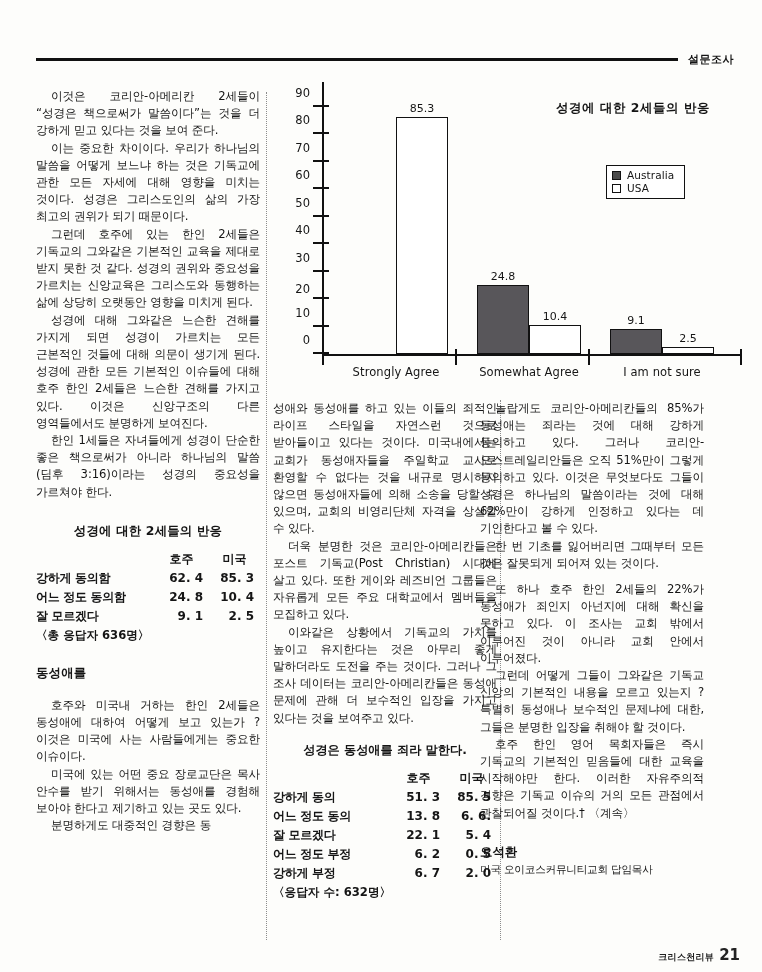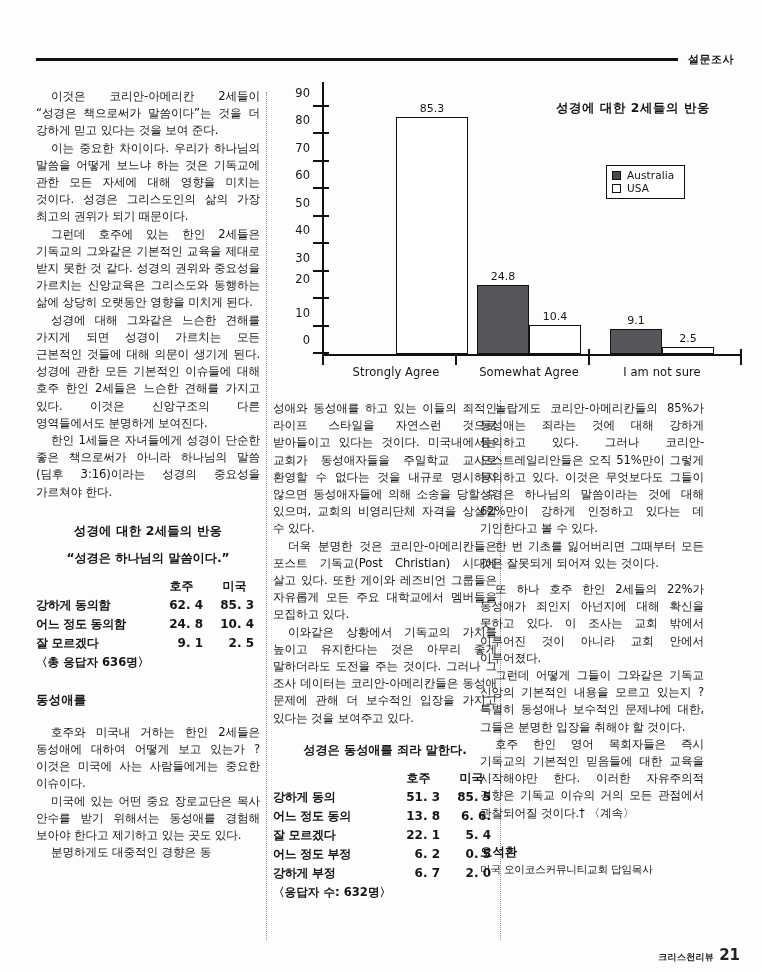--- a/index.html
+++ b/index.html
@@ -198,21 +198,21 @@
       <div class="axis-y"></div>
       <div class="axis-x"></div>
 
       <div class="ytick" style="bottom:2px;"></div>
       <div class="ylabel" style="bottom:2px;">0</div>
 
       <div class="ytick" style="bottom:29.4px;"></div>
       <div class="ylabel" style="bottom:29.4px;">10</div>
 
       <div class="ytick" style="bottom:56.9px;"></div>
-      <div class="ylabel" style="bottom:63px;">20</div>
+      <div class="ylabel" style="bottom:53px;">20</div>
 
       <div class="ytick" style="bottom:84.3px;"></div>
       <div class="ylabel" style="bottom:84.3px;">30</div>
 
       <div class="ytick" style="bottom:111.8px;"></div>
       <div class="ylabel" style="bottom:111.8px;">40</div>
 
       <div class="ytick" style="bottom:139.2px;"></div>
       <div class="ylabel" style="bottom:139.2px;">50</div>
 
@@ -226,21 +226,21 @@
       <div class="ylabel" style="bottom:221.6px;">80</div>
 
       <div class="ytick" style="bottom:249px;"></div>
       <div class="ylabel" style="bottom:249px;">90</div>
 
       <div class="xtick" style="left:0px;"></div>
       <div class="xtick" style="left:133px;"></div>
       <div class="xtick" style="left:266px;"></div>
       <div class="xtick" style="left:418px;"></div>
 
-      <div class="bar us" style="left:74px;  width:72px; height:237.4px;">
+      <div class="bar us" style="left:74px;  width:52px; height:237.4px;">
         <span class="bar-val">85.3</span>
       </div>
       <div class="cat-label" style="left:74px;">Strongly Agree</div>
 
       <div class="bar au" style="left:155px; width:52px; height:69.0px;">
         <span class="bar-val">24.8</span>
       </div>
       <div class="bar us" style="left:207px; width:52px; height:29.0px;">
         <span class="bar-val">10.4</span>
       </div>
@@ -258,21 +258,20 @@
 
   <div class="col col-left">
     <p class="body">이것은 코리안-아메리칸 2세들이 “성경은 책으로써가 말씀이다”는 것을 더 강하게 믿고 있다는 것을 보여 준다.</p>
     <p class="body">이는 중요한 차이이다. 우리가 하나님의 말씀을 어떻게 보느냐 하는 것은 기독교에 관한 모든 자세에 대해 영향을 미치는 것이다. 성경은 그리스도인의 삶의 가장 최고의 권위가 되기 때문이다.</p>
     <p class="body">그런데 호주에 있는 한인 2세들은 기독교의 그와같은 기본적인 교육을 제대로 받지 못한 것 같다. 성경의 권위와 중요성을 가르치는 신앙교육은 그리스도와 동행하는 삶에 상당히 오랫동안 영향을 미치게 된다.</p>
     <p class="body">성경에 대해 그와같은 느슨한 견해를 가지게 되면 성경이 가르치는 모든 근본적인 것들에 대해 의문이 생기게 된다. 성경에 관한 모든 기본적인 이슈들에 대해 호주 한인 2세들은 느슨한 견해를 가지고 있다. 이것은 신앙구조의 다른 영역들에서도 분명하게 보여진다.</p>
     <p class="body">한인 1세들은 자녀들에게 성경이 단순한 좋은 책으로써가 아니라 하나님의 말씀(딤후 3:16)이라는 성경의 중요성을 가르쳐야 한다.</p>
 
     <div class="gap-lg"></div>
     <h3 class="sub">성경에 대한 2세들의 반응</h3>
-    <div class="quote-line">“성경은 하나님의 말씀이다.”</div>
 
     <table class="survey">
       <colgroup>
           <col class="c1">
           <col class="c2">
           <col class="c3">
         </colgroup>
       <thead>
         <tr>
           <th class="lbl"></th>

